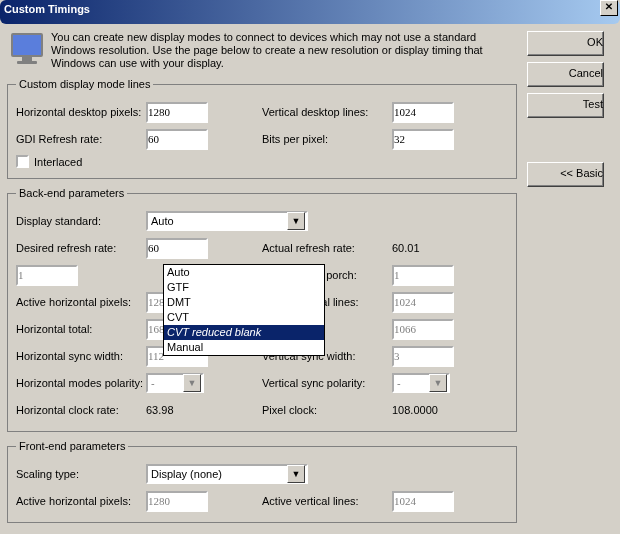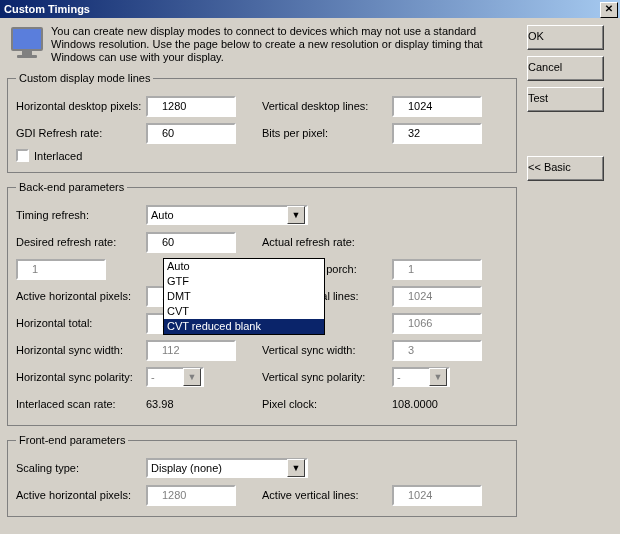--- a/index.html
+++ b/index.html
@@ -15,25 +15,26 @@
   }
   .window {
     width: 620px;
     height: 534px;
   }
   .titlebar {
     background: linear-gradient(to right, #0a246a, #a6caf0);
     color: #fff;
     height: 18px;
     line-height: 18px;
-    padding: 0 2px 0 4px;
+    padding: 0 2px 6px 4px;
     font-weight: bold;
     display: flex;
-    align-items: flex-end;
+    align-items: flex-start;
     justify-content: space-between;
+    border-radius: 6px;
   }
   .titlebar .controls {
     display: flex;
   }
   .title-btn {
     width: 16px;
     height: 14px;
     background: #d4d0c8;
     border: 1px solid #000;
     border-top-color: #fff;
@@ -117,23 +118,23 @@
     width: 130px;
   }
   .value-text {
     flex: 1;
   }
   input.edit {
     width: 58px;
     height: 17px;
     border: 2px inset #fff;
     background: #fff;
-    font-family: Liberation Sans, sans-serif;
+    font-family: Liberation Serif, serif;
     font-size: 11px;
-    padding: 0 14px;
+    padding: 0 0;
   }
   input.edit[disabled] {
     color: #808080;
     background: #fff;
   }
   .select {
     width: 162px;
     height: 20px;
     border: 2px inset #fff;
     background: #fff;
@@ -173,21 +174,21 @@
     border: 2px inset #fff;
     background: #fff;
     margin-right: 5px;
     box-sizing: border-box;
   }
   .btn {
     display: block;
     width: 75px;
     height: 23px;
     line-height: 21px;
-    text-align: left;
+    text-align: right;
     background: #d4d0c8;
     border: 1px solid #404040;
     border-top-color: #fff;
     border-left-color: #fff;
     box-shadow: inset -1px -1px 0 #808080, inset 1px 1px 0 #d4d0c8;
     margin-bottom: 6px;
     cursor: default;
   }
   
   .dropdown-list {
@@ -202,20 +203,21 @@
   }
   .dropdown-list .item {
     padding: 1px 3px;
     height: 13px;
     line-height: 13px;
     white-space: nowrap;
   }
   .dropdown-list .item.selected {
     background: #0a246a;
     color: #fff;
+    font-style: italic;
   }
 </style>
 </head>
 <body>
 
 <div class="window">
 
   <div class="titlebar">
     <span>Custom Timings</span>
     <div class="controls">
@@ -263,34 +265,35 @@
         <div class="checkbox">
           <div class="box"></div>
           <span>Interlaced</span>
         </div>
       </fieldset>
 
       <fieldset>
         <legend>Back-end parameters</legend>
 
         <div class="field-row">
-          <span class="label">Timing refresh:</span>
+          <span class="label">Display standard:</span>
           <div class="select">
             <span>Auto</span>
             <div class="arrow-btn">▼</div>
           </div>
         </div>
 
         <div class="grid2">
           <div class="field-row">
             <span class="label">Desired refresh rate:</span>
             <input class="edit" value="60" style="">
           </div>
           <div class="field-row">
             <span class="label">Actual refresh rate:</span>
+            <span class="value-text">60.01</span>
           </div>
           <div class="field-row">
             <input class="edit" disabled="" value="1" style="">
           </div>
           <div class="field-row">
             <span class="label">Vertical front porch:</span>
             <input class="edit" disabled="" value="1" style="">
           </div>
           <div class="field-row">
             <span class="label">Active horizontal pixels:</span>
@@ -310,35 +313,35 @@
           </div>
           <div class="field-row">
             <span class="label">Horizontal sync width:</span>
             <input class="edit" disabled="" value="112" style="">
           </div>
           <div class="field-row">
             <span class="label">Vertical sync width:</span>
             <input class="edit" disabled="" value="3" style="">
           </div>
           <div class="field-row">
-            <span class="label">Horizontal sync polarity:</span>
+            <span class="label">Horizontal modes polarity:</span>
             <div class="select small disabled">
               <span>-</span>
               <div class="arrow-btn">▼</div>
             </div>
           </div>
           <div class="field-row">
             <span class="label">Vertical sync polarity:</span>
             <div class="select small disabled">
               <span>-</span>
               <div class="arrow-btn">▼</div>
             </div>
           </div>
           <div class="field-row">
-            <span class="label">Interlaced scan rate:</span>
+            <span class="label">Horizontal clock rate:</span>
             <span class="value-text">63.98</span>
           </div>
           <div class="field-row">
             <span class="label">Pixel clock:</span>
             <span class="value-text">108.0000</span>
           </div>
         </div>
       </fieldset>
 
       <fieldset>
@@ -373,17 +376,18 @@
       <div style="height:38px"></div>
       <div class="btn">&lt;&lt; Basic</div>
     </div>
 
     <div class="dropdown-list">
       <div class="item">Auto</div>
       <div class="item">GTF</div>
       <div class="item">DMT</div>
       <div class="item">CVT</div>
       <div class="item selected">CVT reduced blank</div>
+      <div class="item">Manual</div>
     </div>
 
   </div>
 
 </div>
 
 </body></html>

